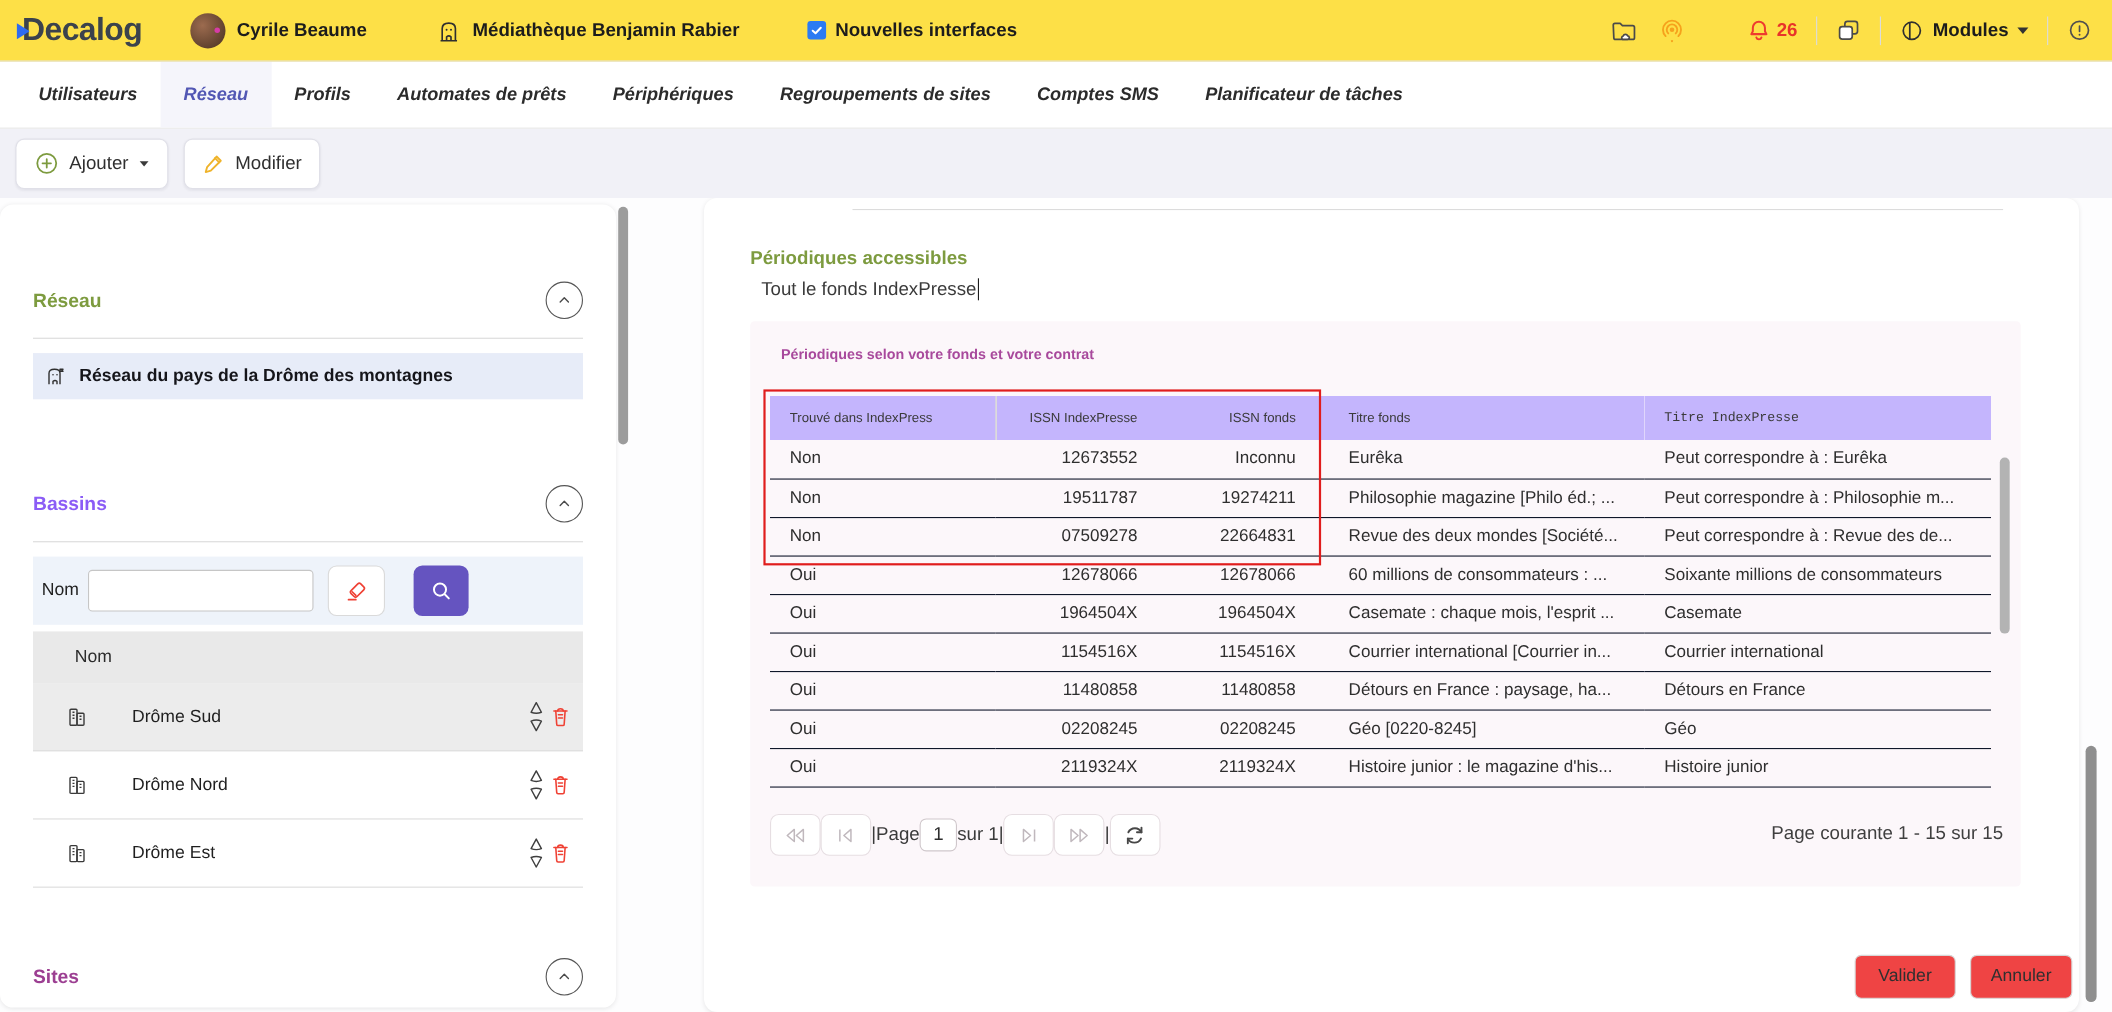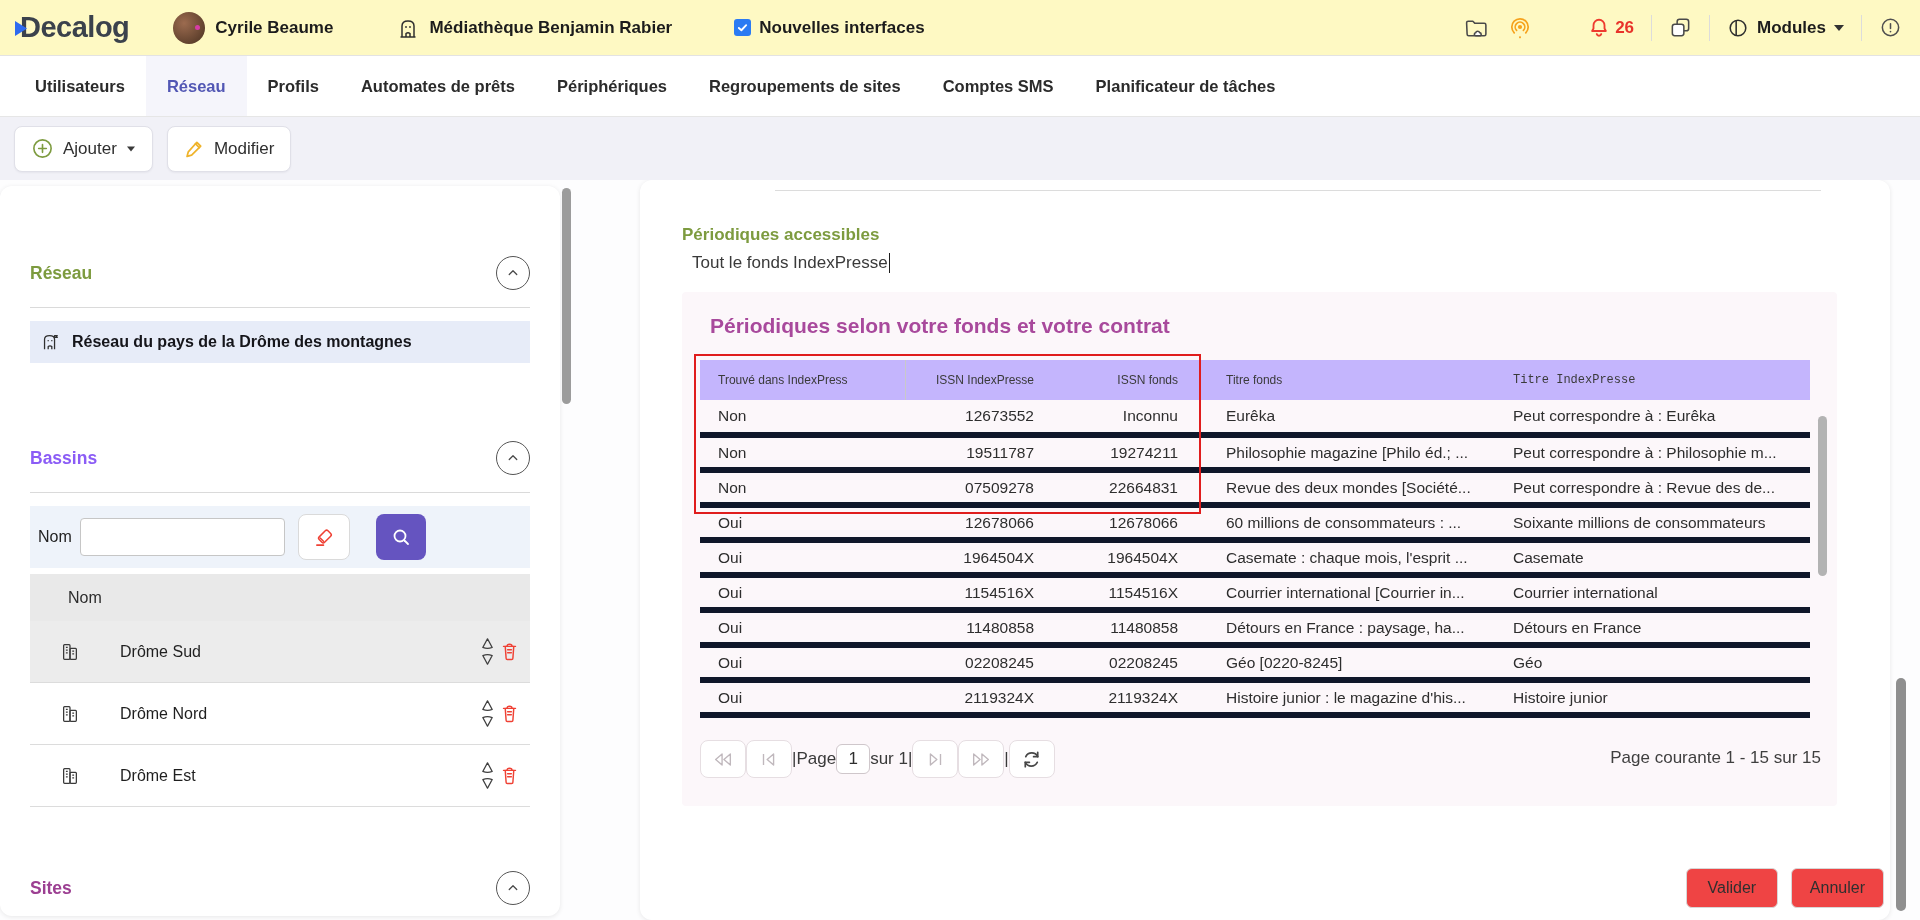--- a/index.html
+++ b/index.html
@@ -2,21 +2,21 @@
 <html><head>
 <meta charset="utf-8">
 <style>
   * { box-sizing: border-box; }
   html,body { margin:0; padding:0; }
   body { width:1920px; height:920px; overflow:hidden; font-family:"Liberation Sans", sans-serif; background:#fdfdfe; color:#222; }
   #root { position:relative; width:1920px; height:920px; overflow:hidden; }
   svg { display:block; }
 
   
-  .top-header { position:absolute; top:0; left:0; right:0; height:56px; background:#fef9c3;
+  .top-header { position:absolute; top:0; left:0; right:0; height:56px; background:#fde047;
     border-bottom:1px solid #e3e3e3; display:flex; align-items:center; z-index:30; }
   .logo { margin-left:14px; position:relative; display:flex; align-items:center; }
   .logo-accent { position:absolute; left:1px; top:10px; width:12px; height:15px; background:#2e6bf0;
     clip-path:polygon(0 0, 100% 50%, 0 100%); }
   .logo-text { font-size:29px; font-weight:700; color:#3b424c; letter-spacing:-0.5px; padding-left:6px; }
   .chip { display:flex; align-items:center; gap:10px; font-weight:700; font-size:17px; color:#1c1c1c; }
   .user-chip { margin-left:44px; }
   .avatar { width:32px; height:32px; border-radius:50%;
     background:radial-gradient(circle at 35% 35%, #9c6b4f, #5d3f2c 75%); position:relative; flex:0 0 auto; }
   .avatar:after { content:""; position:absolute; right:5px; top:13px; width:5px; height:5px; border-radius:50%; background:#d63ca6; }
@@ -27,21 +27,21 @@
   .hdr-sep { width:1px; height:26px; background:#dcdcdc; margin:0 17px; }
   .bell-cluster { display:flex; align-items:center; gap:5px; margin-left:56px; }
   .bell-count { color:#e8332a; font-weight:700; font-size:17px; }
   .modules-chip { display:flex; align-items:center; gap:8px; font-weight:700; font-size:17px; color:#1c1c1c; }
   .caret-down { width:0; height:0; border-left:5px solid transparent; border-right:5px solid transparent; border-top:6px solid #333; }
   .ico-gap { margin-left:19px; }
 
   
   .tab-bar { position:absolute; top:56px; left:0; right:0; height:61px; background:#fff;
     border-bottom:1px solid #e6e6e6; display:flex; align-items:stretch; padding-left:14px; z-index:29; }
-  .tab { display:flex; align-items:center; padding:0 21px; font-size:16.5px; font-weight:700; color:#2b2b2b; cursor:default; }
+  .tab { display:flex; align-items:center; padding:0 21px; font-size:16.5px; font-weight:700; color:#2b2b2b; cursor:default;font-style:italic; }
   .tab.active { color:#5257b4; background:#f5f5fb; }
 
   
   .toolbar { position:absolute; top:117px; left:0; right:0; height:63px; background:#f1f1f7;
     display:flex; align-items:center; gap:14px; padding-left:14px; z-index:28; }
   .tbtn { height:46px; background:#fff; border:1px solid #e0e0e8; border-radius:8px; display:flex;
     align-items:center; gap:9px; padding:0 16px; font-size:17px; color:#2f2f2f;
     box-shadow:0 1px 2px rgba(20,20,40,.05); font-family:inherit; }
   .tbtn .caret-down { border-top-color:#3a3a3a; transform:scale(.8); }
 
@@ -77,32 +77,32 @@
   .side-scroll { position:absolute; left:562px; top:188px; width:9px; height:216px; background:#9c9c9c; border-radius:5px; }
 
   
   .main-card { position:absolute; left:640px; top:180px; width:1250px; height:740px; background:#fff;
     border-radius:12px; box-shadow:0 1px 5px rgba(0,0,0,.09); overflow:hidden; }
   .remnant-line { position:absolute; left:135px; top:10px; width:1046px; height:1px; background:#dcdcdc; }
   .acc-label { position:absolute; left:42px; top:45px; font-size:17px; font-weight:700; color:#7d9b3f; }
   .acc-value { position:absolute; left:52px; top:73px; font-size:17px; color:#3a3a3a; display:flex; align-items:center; }
   .text-caret { display:inline-block; width:1.5px; height:20px; background:#1c1c1c; margin-left:1px; }
   .pink-panel { position:absolute; left:42px; top:112px; width:1155px; height:514px; background:#fcf7fa; border-radius:4px; }
-  .panel-title { position:absolute; left:28px; top:22px; font-size:21px; font-weight:700; color:#a8499c; }
+  .panel-title { position:absolute; left:28px; top:22px; font-size:13px; font-weight:700; color:#a8499c; }
 
   table.ptable { position:absolute; left:18px; top:68px; width:1110px; border-collapse:collapse; table-layout:fixed; }
   .ptable col.c1 { width:205px; } .ptable col.c2 { width:135px; } .ptable col.c3 { width:160px; }
   .ptable col.c4 { width:295px; } .ptable col.c5 { width:315px; }
   .ptable th { height:40px; background:#c4b5fd; font-weight:400; font-size:12px; color:#3a3a3a; white-space:nowrap; overflow:hidden; }
   .ptable th.c1 { text-align:left; padding-left:18px; }
   .ptable th.c2 { text-align:right; padding-right:6px; border-left:1px solid #c9c9c9; }
   .ptable th.c3 { text-align:right; padding-right:22px; }
   .ptable th.c4 { text-align:left; padding-left:26px; }
   .ptable th.c5 { text-align:left; padding-left:18px;font-family:Liberation Mono, monospace; }
-  .ptable td { height:35px; border-bottom:6px solid #0f172a; font-size:15.5px; color:#2e2e2e; white-space:nowrap; overflow:hidden;margin-top:38px; }
+  .ptable td { height:35px; border-bottom:1px solid #0f172a; font-size:15.5px; color:#2e2e2e; white-space:nowrap; overflow:hidden;margin-top:38px; }
   .ptable td.c1 { padding-left:18px; }
   .ptable td.c2 { text-align:right; padding-right:6px; }
   .ptable td.c3 { text-align:right; padding-right:22px; }
   .ptable td.c4 { padding-left:26px; }
   .ptable td.c5 { padding-left:18px; }
 
   .red-box { position:absolute; left:12px; top:62px; width:507px; height:160px; border:2.5px solid #e01d1d; pointer-events:none; }
   .table-scroll { position:absolute; left:1136px; top:124px; width:9px; height:160px; background:#b3b3b3; border-radius:5px; }
 
   .pagi { position:absolute; left:18px; top:448px; display:flex; align-items:center; gap:0; font-size:17px; color:#3a3a3a; }

